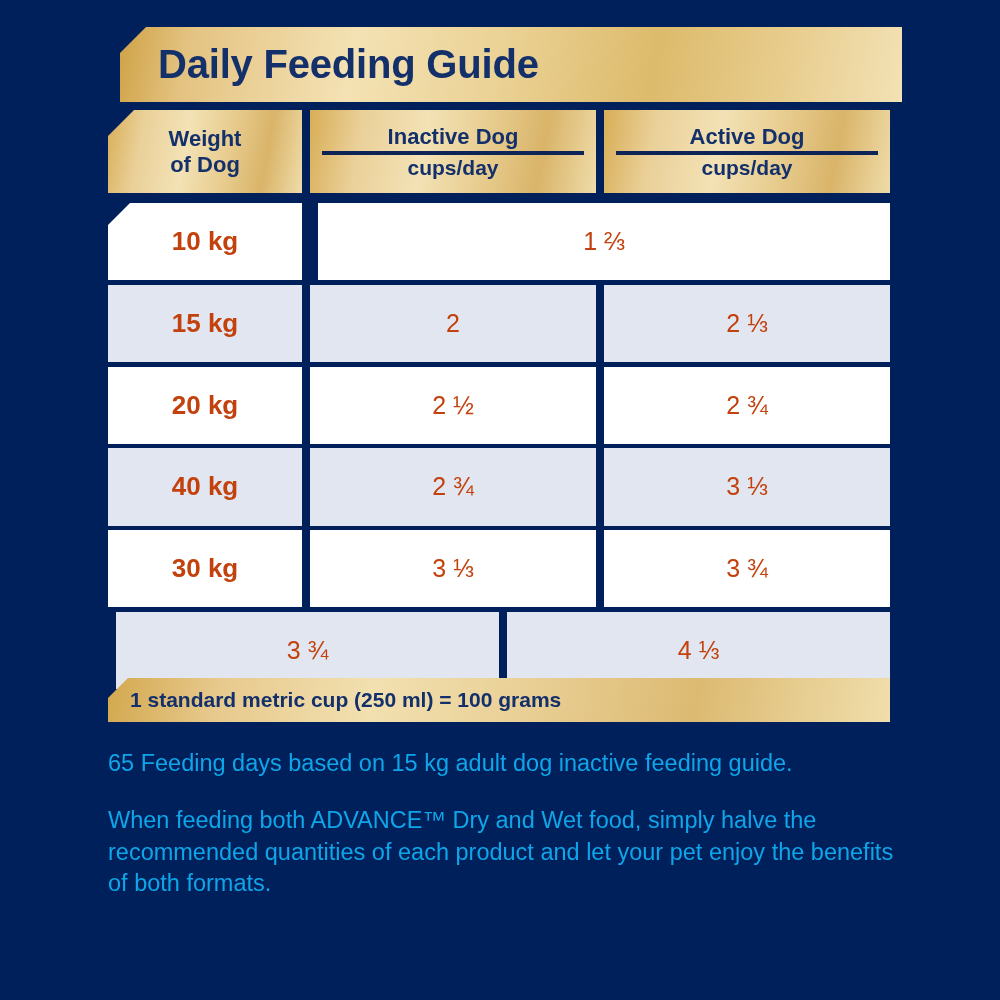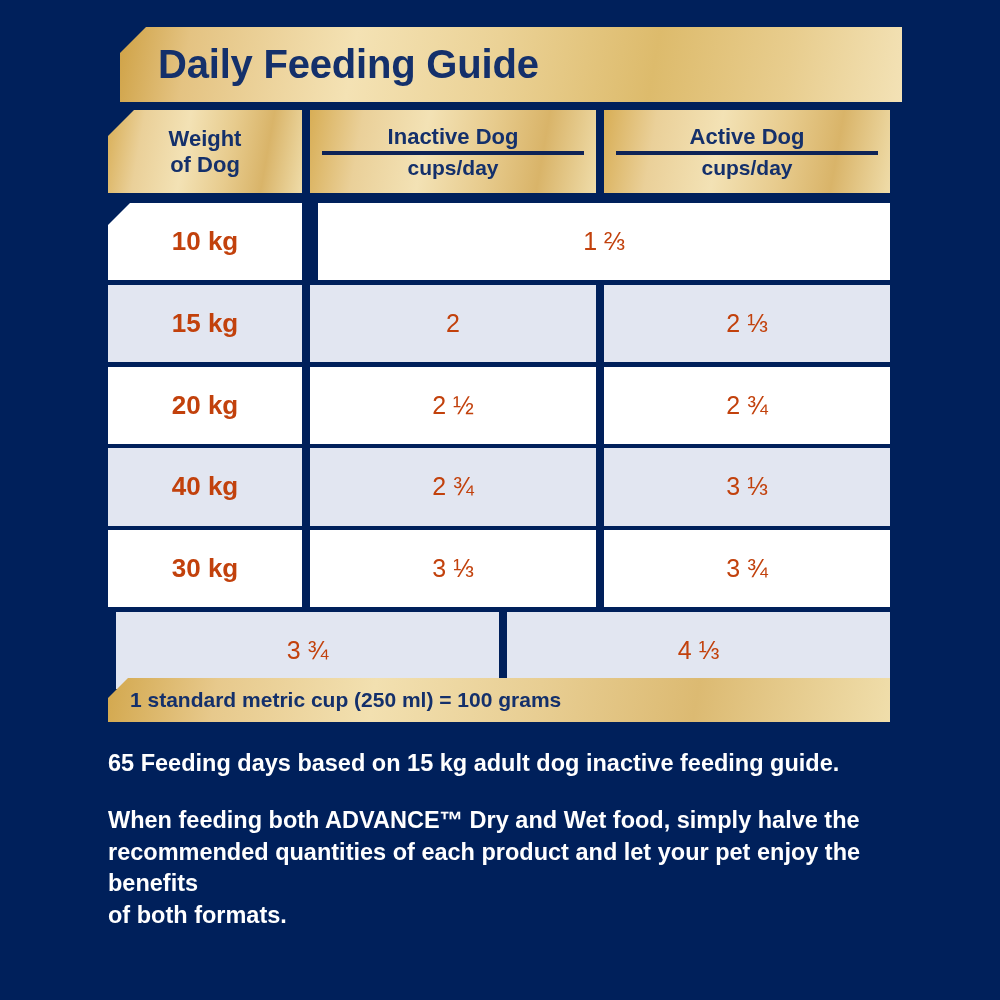--- a/index.html
+++ b/index.html
@@ -175,22 +175,21 @@
     font-size: 21px;
     font-weight: bold;
   }
 
   
   .notes {
     position: absolute;
     left: 108px;
     top: 748px;
     width: 790px;
-    color: #ffffff;
-    font-weight: bold;
+    color: #0ea5e9;
   }
   .note {
     font-size: 23.5px;
     line-height: 1.34;
     margin: 0 0 26px 0;
     white-space: pre-line;
   }
 </style>
 </head>
 <body>

